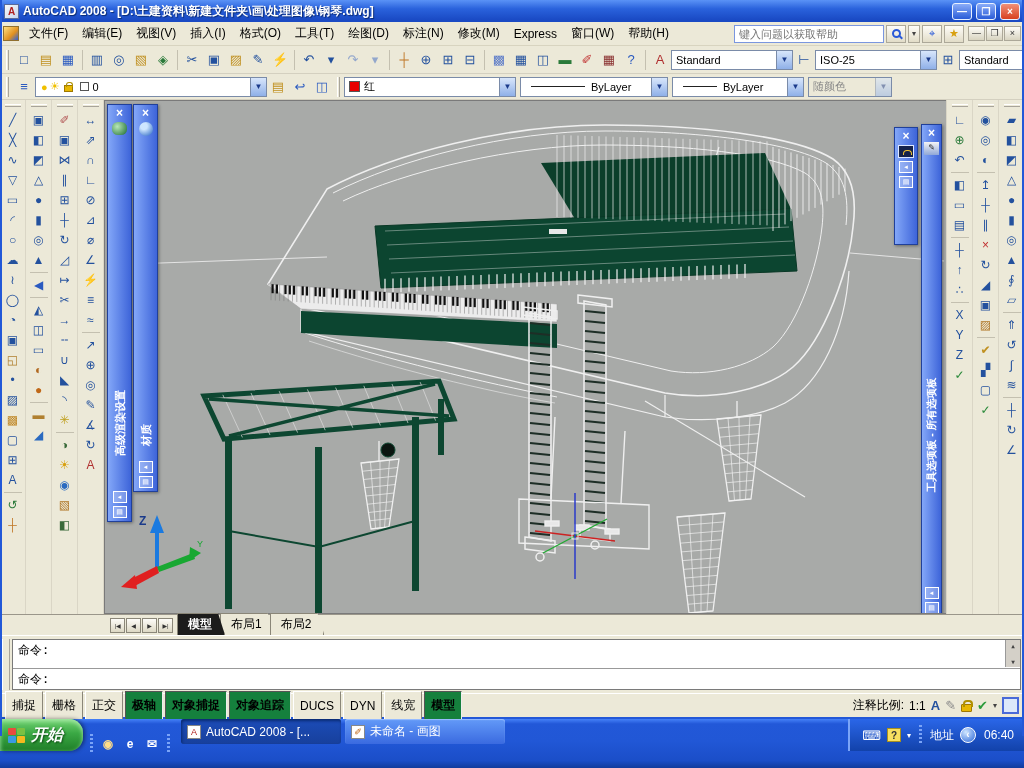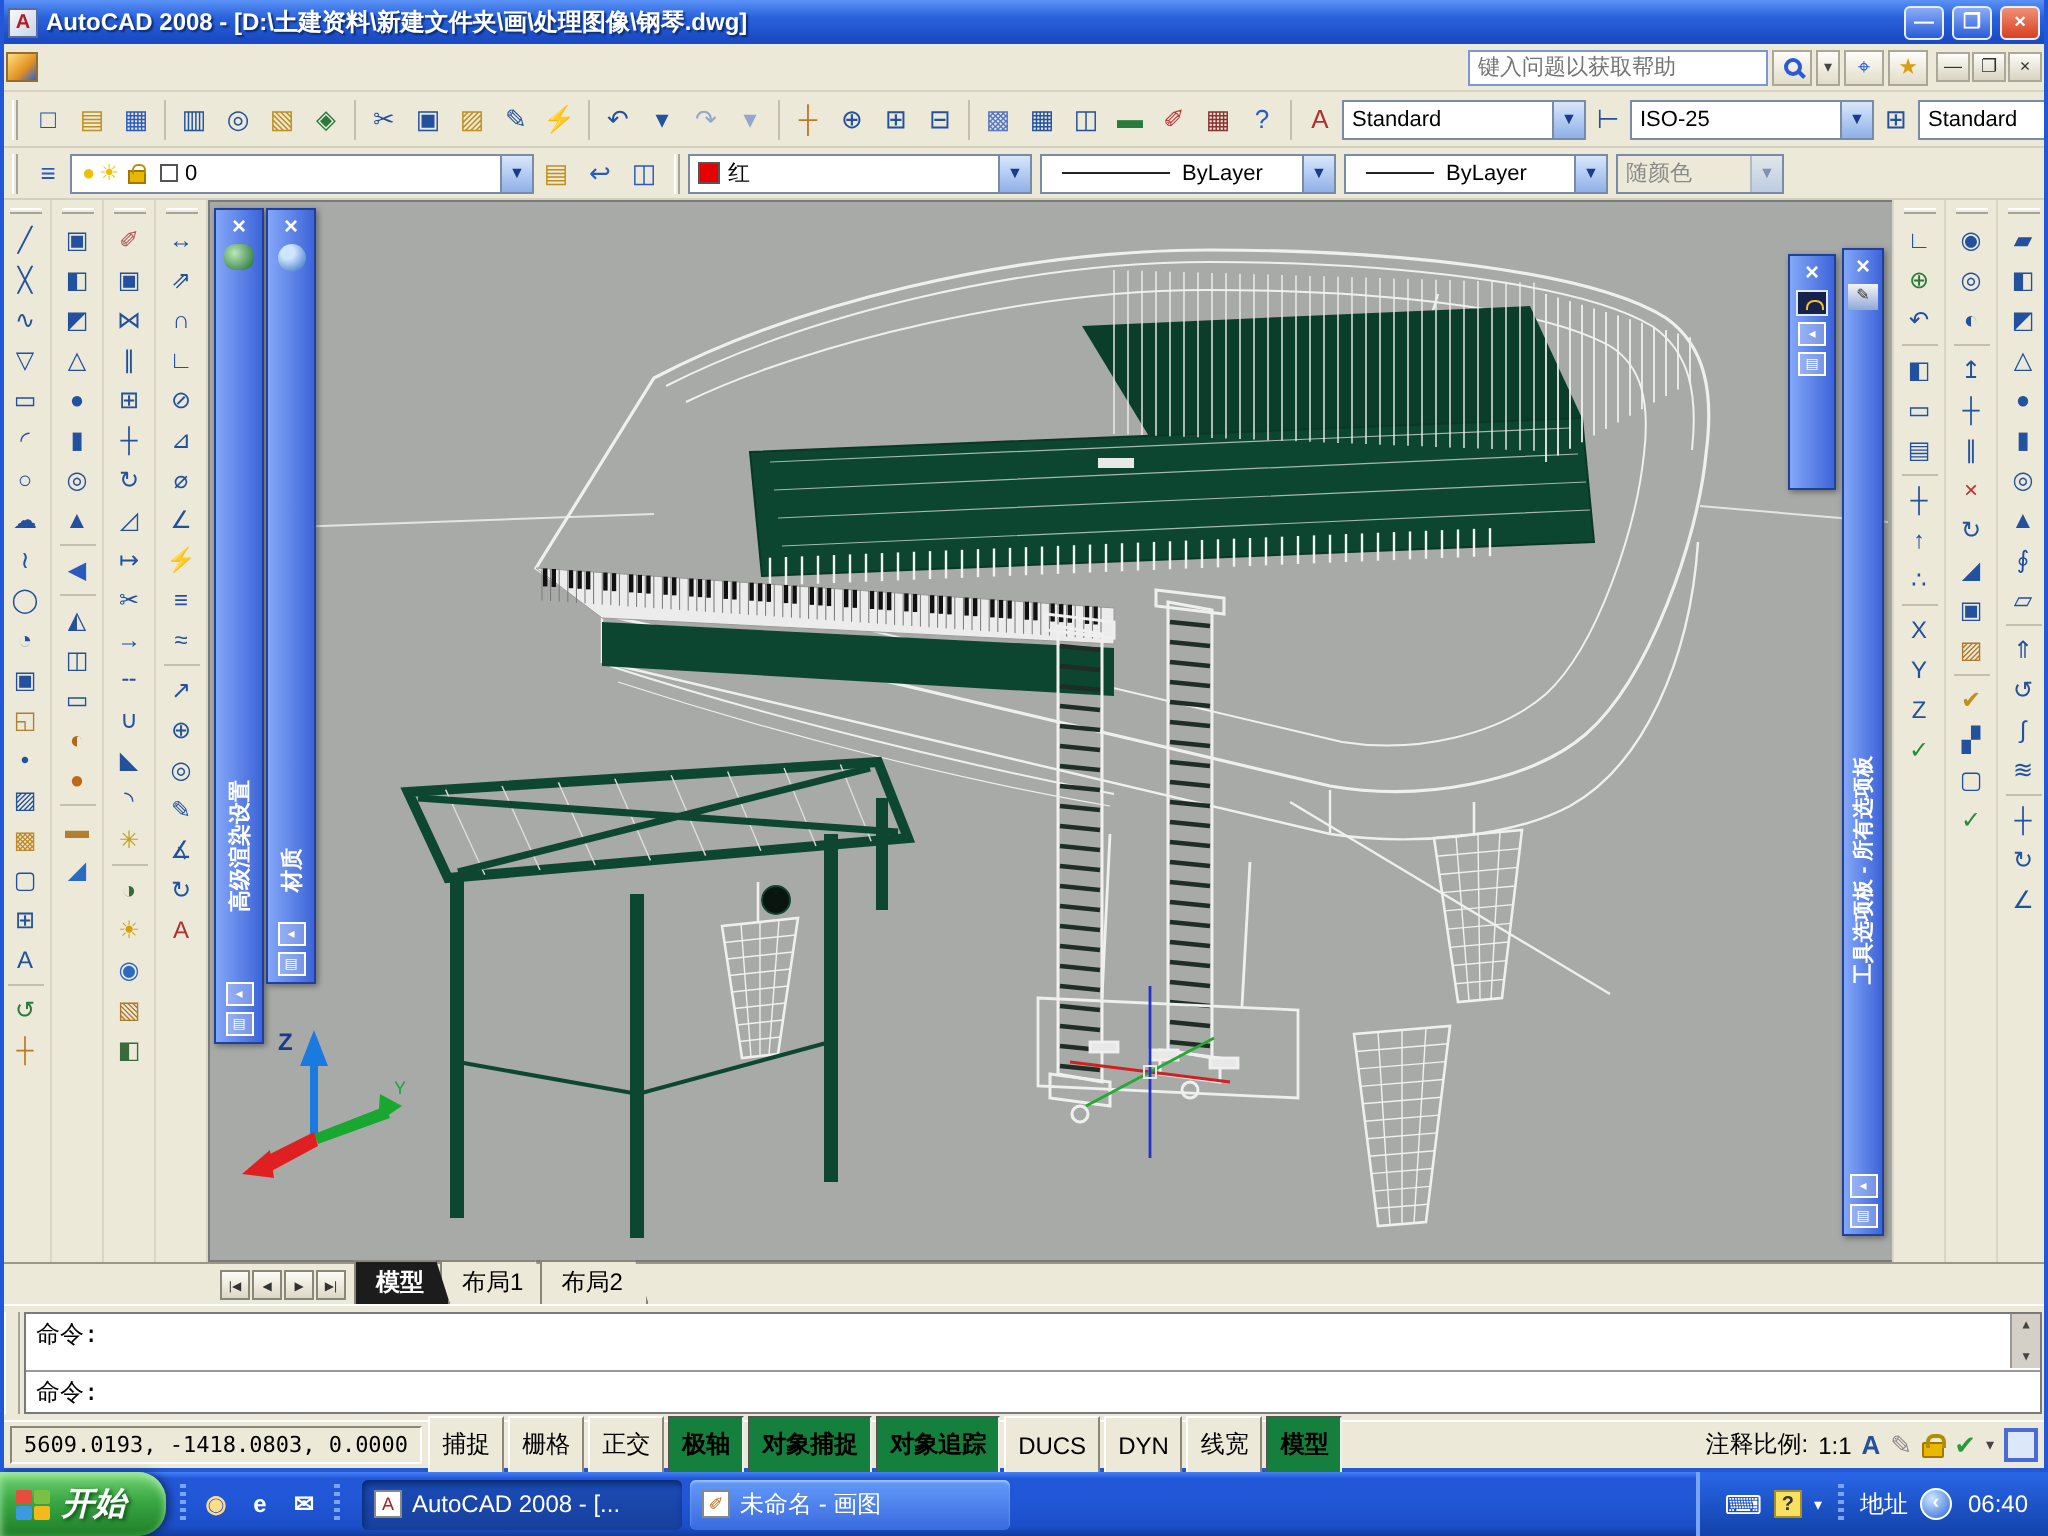--- a/index.html
+++ b/index.html
@@ -99,21 +99,21 @@
 .toggles{display:flex;gap:2px}
 .toggle{height:29px;padding:1px 6px;border:1px solid;border-color:#fff #8a8678 #8a8678 #fff;background:#ece9d8;font-size:12px;display:flex;align-items:center;white-space:nowrap}
 .toggle.pressed{border-color:#555 #eee #eee #555;background:#15803d;font-weight:bold}
 .sb-right{margin-left:auto;display:flex;align-items:center;gap:5px;flex-shrink:0}
 .sb-ic{font-size:13px;color:#23519e}
 .padlock{width:11px;height:8px;background:#e8b800;border:1px solid #a07800;border-radius:1px;position:relative;margin-top:5px}
 .padlock::before{content:"";position:absolute;left:1px;top:-5px;width:6px;height:5px;border:2px solid #b09000;border-bottom:none;border-radius:4px 4px 0 0}
 .clean-screen{width:17px;height:17px;border:2px solid #4a6ad8;background:#dce8fa}
 
 
-.taskbar{height:32px;background:linear-gradient(180deg,#4581f8 0%,#2258d8 10%,#2157d6 45%,#1b4ec8 85%,#123c9c 100%);display:flex;align-items:center;flex-shrink:0}
+.taskbar{height:49px;background:linear-gradient(180deg,#4581f8 0%,#2258d8 10%,#2157d6 45%,#1b4ec8 85%,#123c9c 100%);display:flex;flex-shrink:0}
 .start-btn{height:32px;padding:0 20px 0 8px;background:linear-gradient(180deg,#74d474 0%,#3aa844 45%,#1f7e28 100%);border-radius:0 14px 14px 0;display:flex;align-items:center;gap:6px;color:#fff;font-style:italic;font-weight:bold;font-size:16px;text-shadow:1px 1px 2px #0a4a10;box-shadow:inset 0 2px 4px #a8eaa8,2px 0 4px rgba(0,0,0,.45);flex-shrink:0}
 .win-flag{width:17px;height:15px;display:grid;grid-template-columns:1fr 1fr;grid-template-rows:1fr 1fr;gap:1px}
 .win-flag span{border-radius:1px}
 .ql{display:flex;align-items:center;gap:4px;padding:0 5px}
 .ql-sep{width:3px;height:20px;background:repeating-linear-gradient(180deg,#7aa4f8 0 2px,transparent 2px 4px);margin:0 2px}
 .ql-icon{width:18px;height:18px;border-radius:3px;display:flex;align-items:center;justify-content:center;font-size:12px;color:#fff;font-weight:bold}
 .task-btn{width:160px;height:25px;margin-left:4px;border-radius:3px;background:linear-gradient(180deg,#639af8,#3a6ae0);box-shadow:inset 0 1px 1px #9ec0ff;color:#fff;font-size:12px;display:flex;align-items:center;gap:5px;padding:0 6px;overflow:hidden;white-space:nowrap}
 .task-btn.active{background:linear-gradient(180deg,#1c4cb8,#17409c);box-shadow:inset 1px 2px 3px #0a2a70}
 .task-ic{width:14px;height:14px;background:#fff;border:1px solid #888;font-size:9px;line-height:12px;text-align:center;flex-shrink:0}
 .tray{margin-left:auto;height:32px;display:flex;align-items:center;gap:6px;padding:0 10px 0 12px;background:linear-gradient(180deg,#2a66e8,#1242aa);border-left:2px solid #7aa4f8;color:#fff}
@@ -130,20 +130,34 @@
   <div class="titlebar">
     <div class="app-icon">A</div>
     <div class="title">AutoCAD 2008 - [D:\土建资料\新建文件夹\画\处理图像\钢琴.dwg]</div>
     <div class="win-btn">—</div>
     <div class="win-btn">❐</div>
     <div class="win-btn close">×</div>
   </div>
 
   <div class="menubar">
     <div class="doc-icon"></div>
+    <div class="menu-items">
+        <div class="menu-item">文件(F)</div>
+        <div class="menu-item">编辑(E)</div>
+        <div class="menu-item">视图(V)</div>
+        <div class="menu-item">插入(I)</div>
+        <div class="menu-item">格式(O)</div>
+        <div class="menu-item">工具(T)</div>
+        <div class="menu-item">绘图(D)</div>
+        <div class="menu-item">标注(N)</div>
+        <div class="menu-item">修改(M)</div>
+        <div class="menu-item">Express</div>
+        <div class="menu-item">窗口(W)</div>
+        <div class="menu-item">帮助(H)</div>
+      </div>
     <div class="help-search">
       <input class="search-input" placeholder="键入问题以获取帮助" style="">
       <div class="mini-btn">
           <span class="mag"></span>
         </div>
       <div class="mini-btn" style="width:12px;font-size:8px;color:#444">▾</div>
       <div class="mini-btn">⌖</div>
       <div class="mini-btn" style="color:#d8a010">★</div>
     </div>
     <div class="child-controls">
@@ -734,21 +748,20 @@
       <div class="cmd-history">命令:</div>
       <div class="cmd-input">命令:</div>
       <div class="vscroll">
           <span>▲</span>
           <span>▼</span>
         </div>
     </div>
   </div>
 
   <div class="statusbar">
-    <div class="coords">5609.0193,  -1418.0803,  0.0000</div>
     <div class="toggles">
         <div class="toggle">捕捉</div>
         <div class="toggle">栅格</div>
         <div class="toggle">正交</div>
         <div class="toggle pressed">极轴</div>
         <div class="toggle pressed">对象捕捉</div>
         <div class="toggle pressed">对象追踪</div>
         <div class="toggle">DUCS</div>
         <div class="toggle">DYN</div>
         <div class="toggle">线宽</div>

